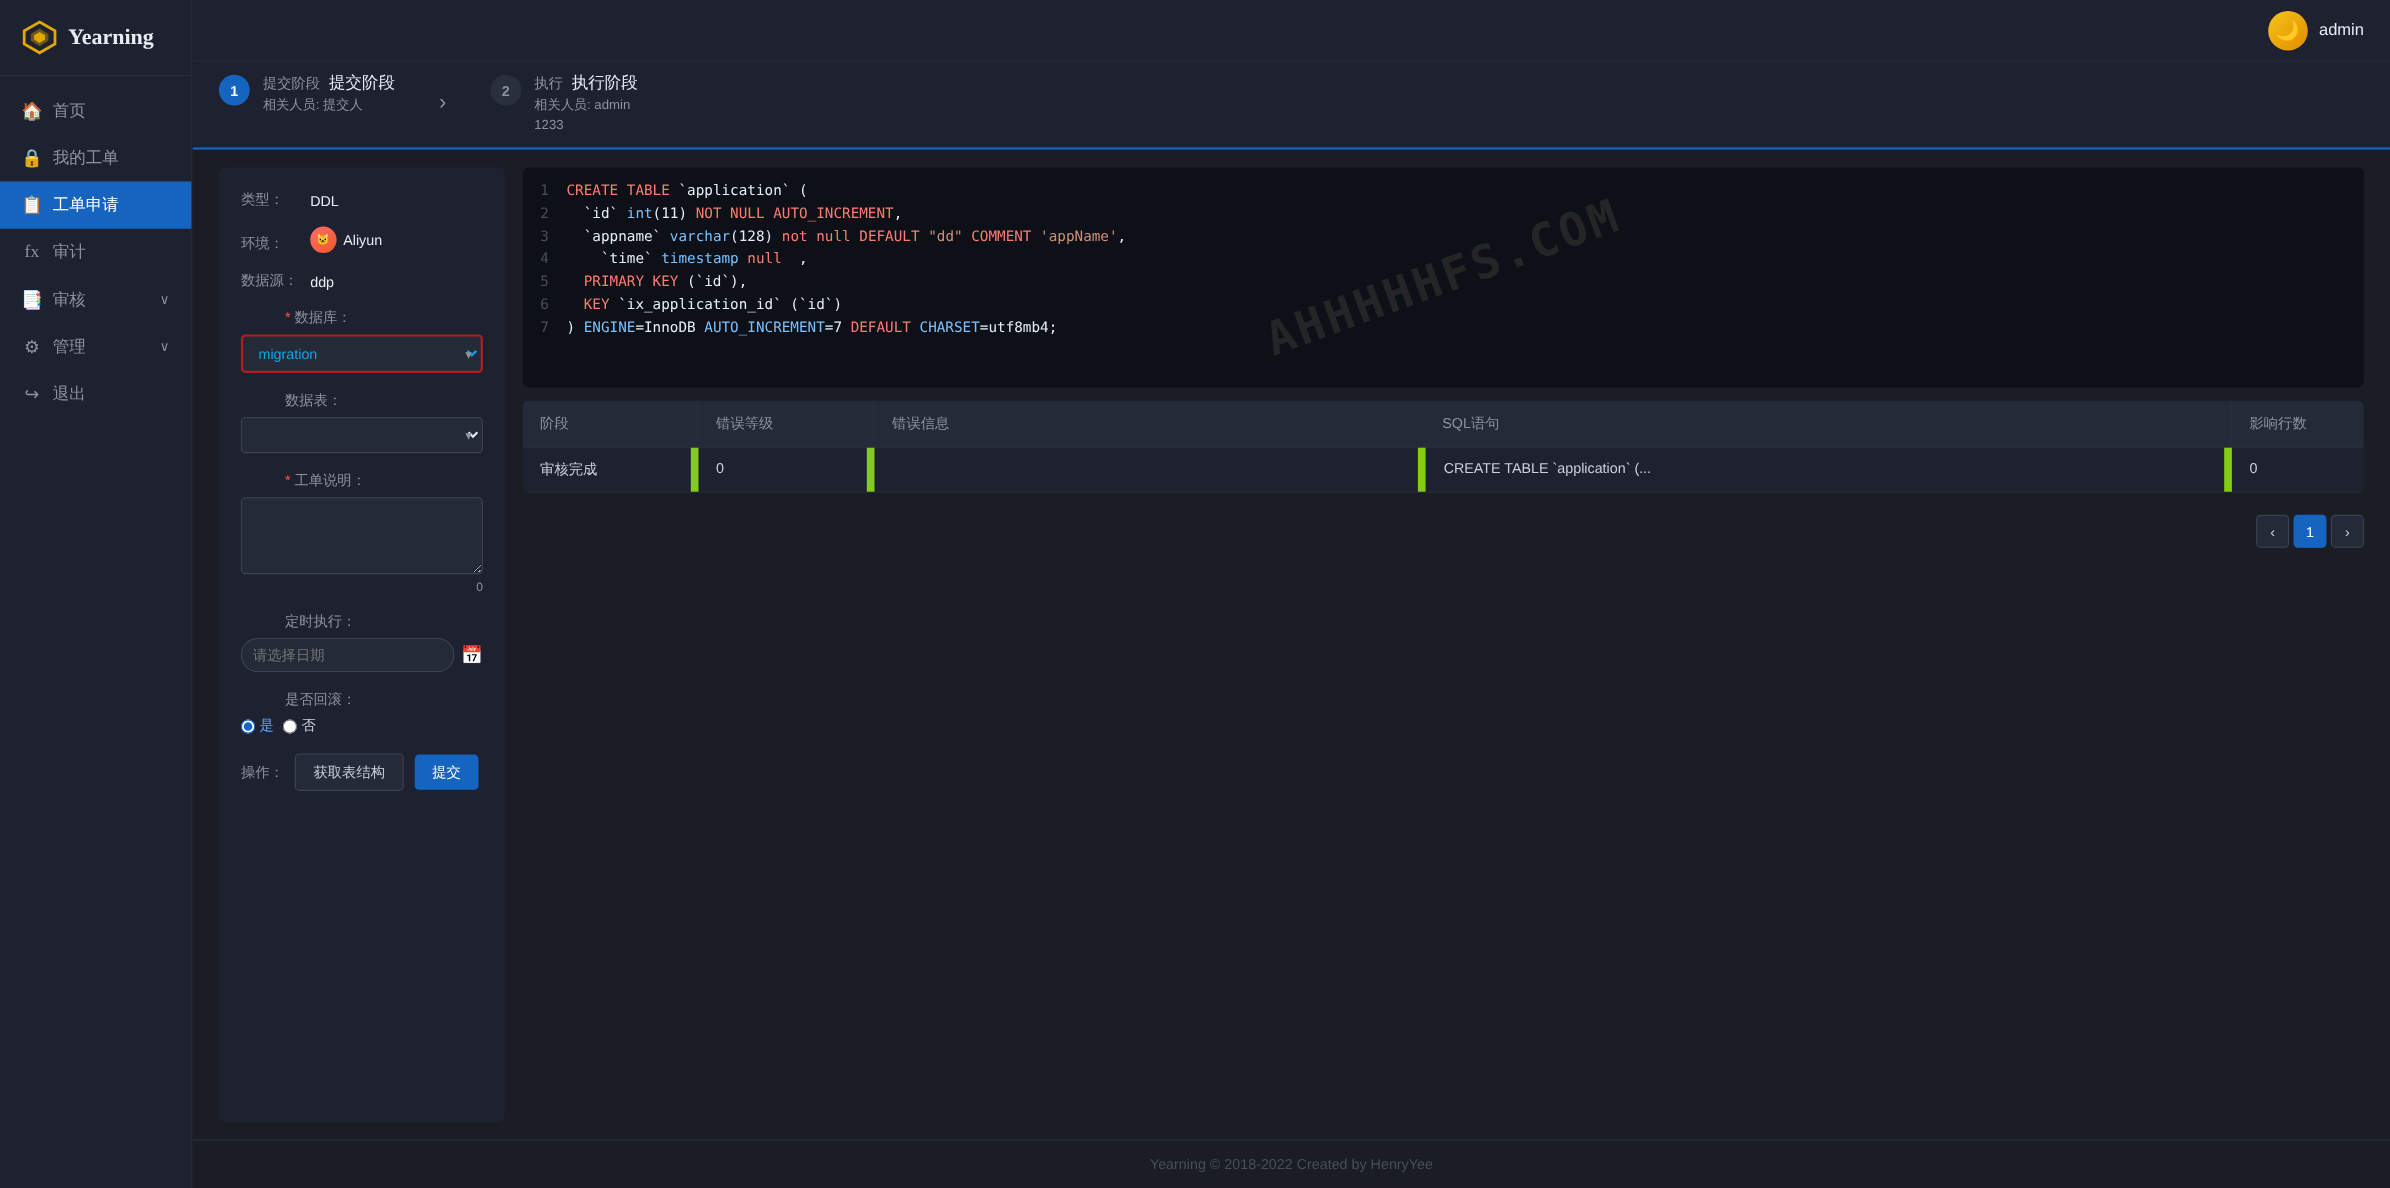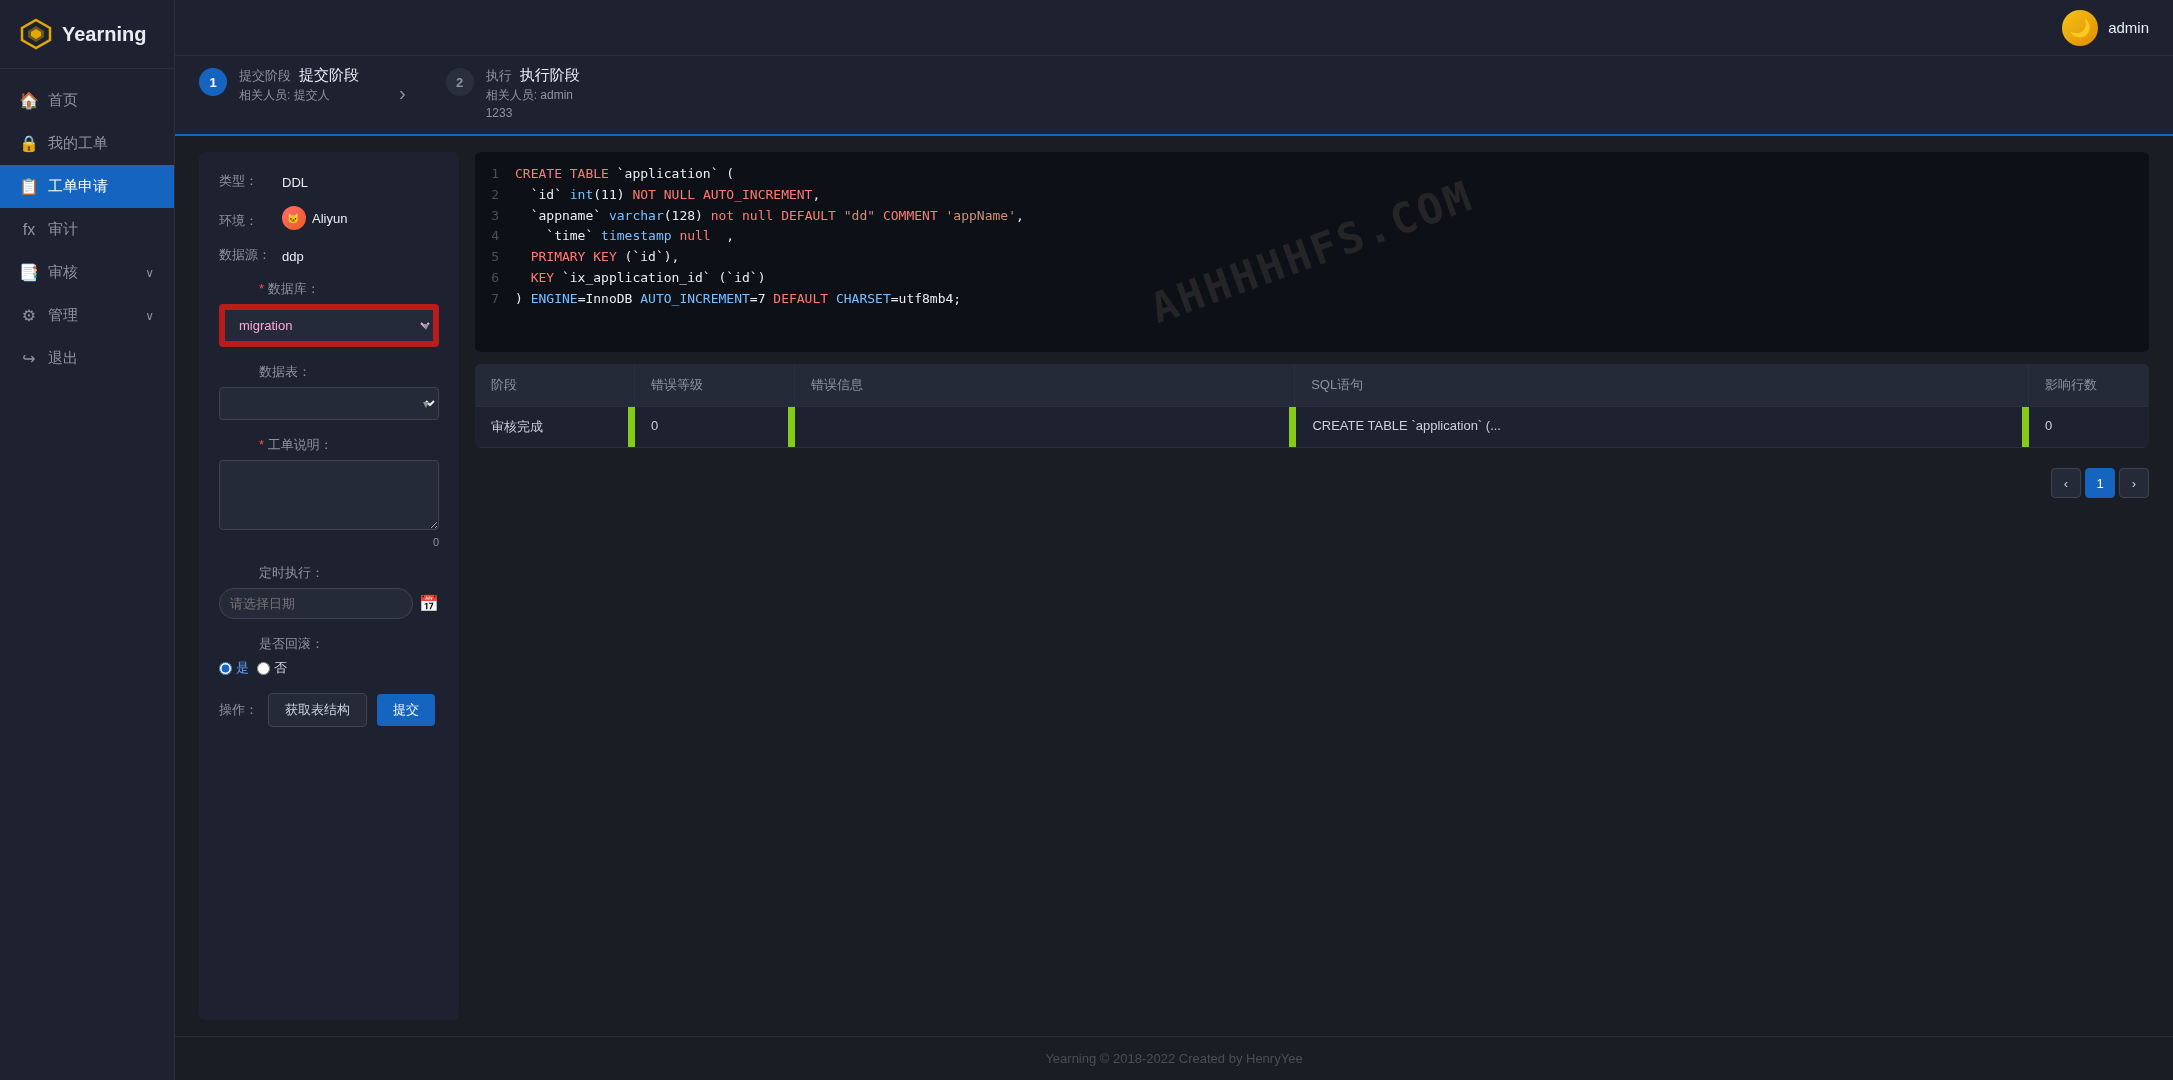--- a/index.html
+++ b/index.html
@@ -19,20 +19,21 @@
       overflow: hidden;
     }
     
     .sidebar {
       width: 175px;
       background: #1e2130;
       display: flex;
       flex-direction: column;
       flex-shrink: 0;
       border-right: 1px solid #2a2f3e;
+      font-family: Liberation Serif, serif;
     }
     .sidebar-logo {
       display: flex;
       align-items: center;
       gap: 10px;
       padding: 18px 20px;
       border-bottom: 1px solid #2a2f3e;
     }
     .logo-icon {
       width: 32px;
@@ -549,21 +550,21 @@
               <span class="field-value">Aliyun</span>
             </div>
           </div>
           <div class="field-row">
             <span class="field-label">数据源：</span>
             <span class="field-value">ddp</span>
           </div>
           <div class="form-group">
             <label class="form-label required">数据库：</label>
             <div class="select-wrapper">
-              <select class="form-input" style="background:#252a38;border:6px solid #b91c1c;color:#f9a8d4;padding:7px 10px;font-size:13px;width:100%;border-radius:4px;outline:none;">
+              <select class="form-input" style="background:#252a38;border:2px solid #b91c1c;color:#0ea5e9;padding:7px 10px;font-size:13px;width:100%;border-radius:4px;outline:none;">
                 <option>migration</option>
               </select>
             </div>
           </div>
           <div class="form-group">
             <label class="form-label">数据表：</label>
             <div class="select-wrapper">
               <select class="form-input" style="background:#252a38;border:1px solid #3d4352;color:#e6edf3;padding:7px 10px;font-size:13px;width:100%;border-radius:4px;outline:none;">
                 <option value=""></option>
               </select>

